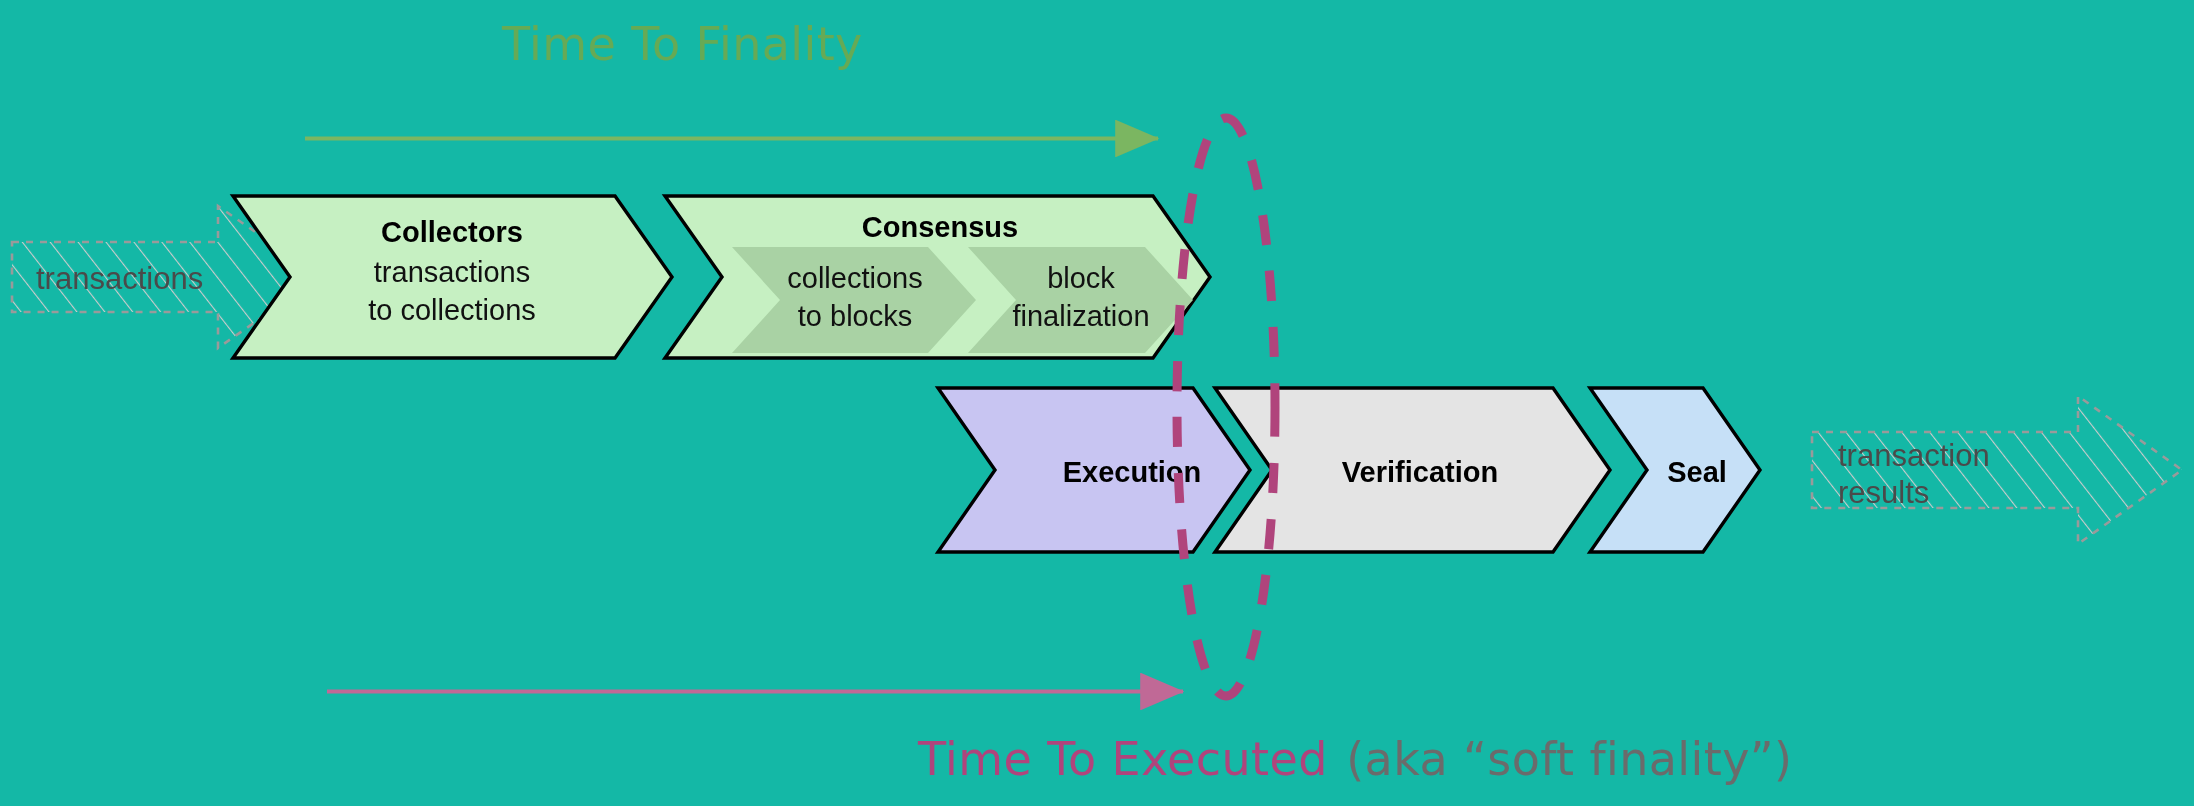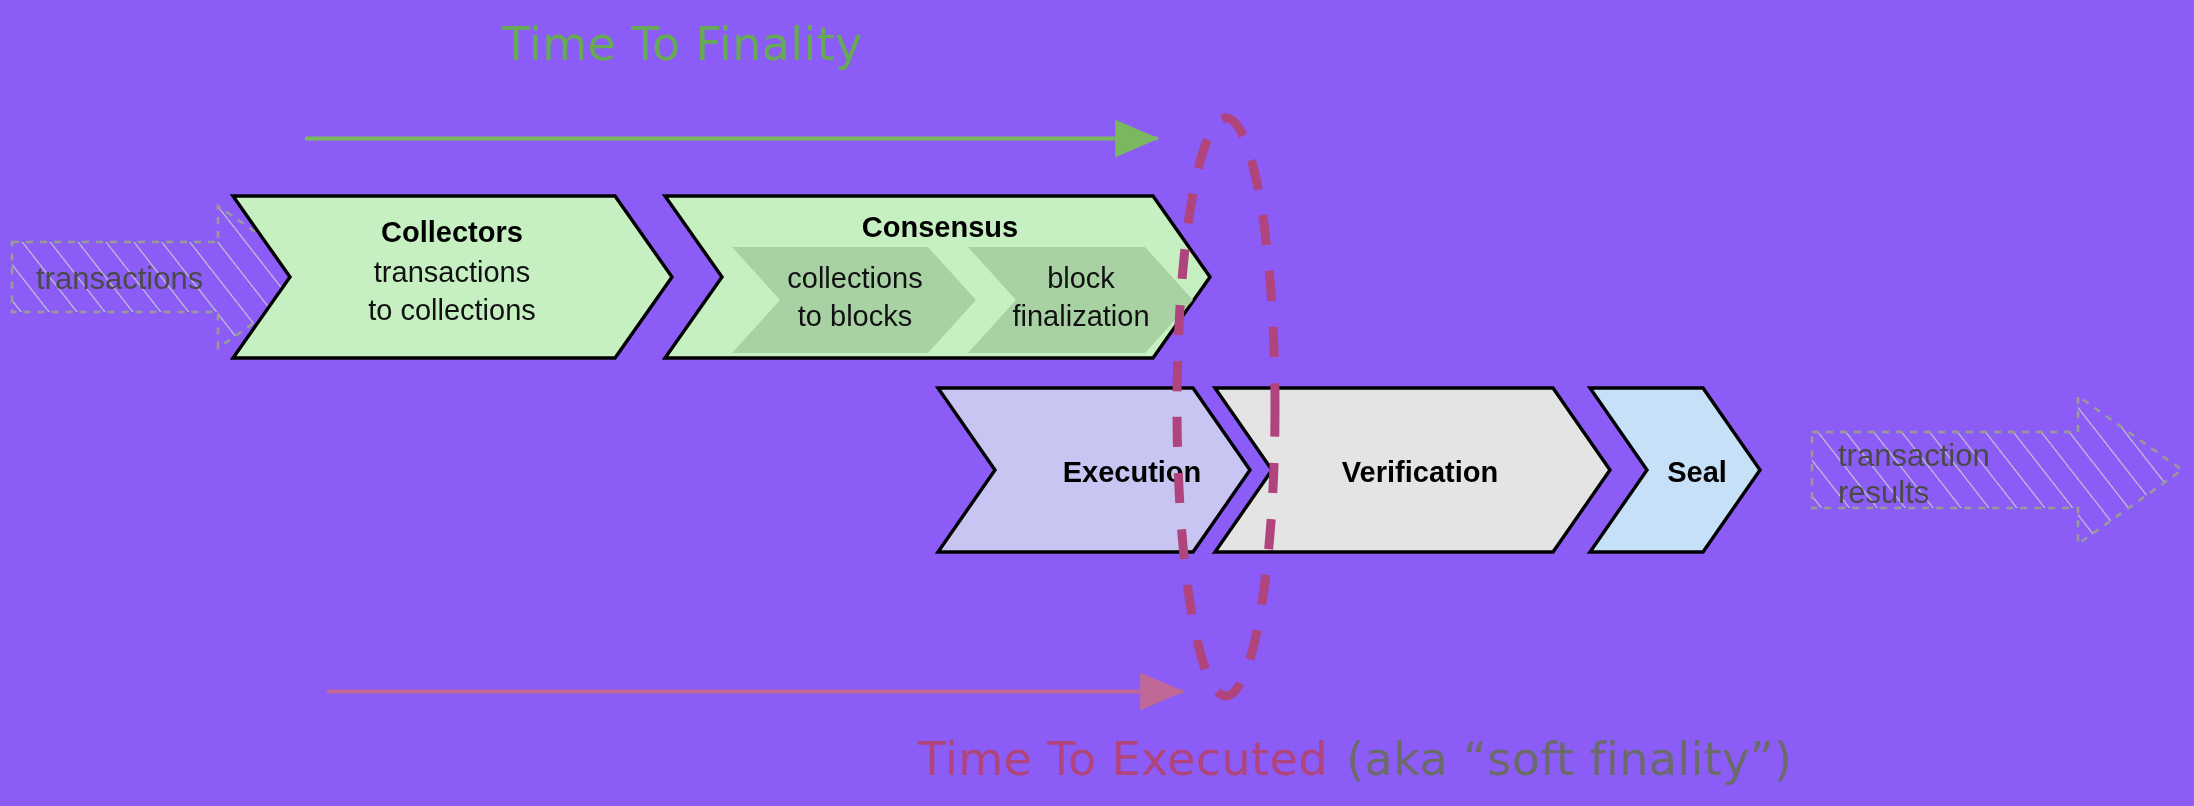--- a/index.html
+++ b/index.html
@@ -1,19 +1,19 @@
 <!DOCTYPE html>
 <html><head>
 <meta charset="utf-8">
 <title>Flow Pipeline Diagram</title>
 <style>
   html,body{margin:0;padding:0;background:#ffffff;}
   body{width:2194px;height:806px;overflow:hidden;
        font-family:"Liberation Sans","DejaVu Sans",sans-serif;}
-  #stage{position:relative;width:2194px;height:806px;background:#8b5cf6;}
+  #stage{position:relative;width:2194px;height:806px;background:#14b8a6;}
   svg#diagram{position:absolute;left:0;top:0;width:2194px;height:806px;display:block;}
 
   .blk-title{font-family:"Liberation Sans","DejaVu Sans",sans-serif;
              font-weight:700;font-size:29px;fill:#000;}
   .blk-sub{font-family:"Liberation Sans","DejaVu Sans",sans-serif;
            font-weight:400;font-size:29px;fill:#111;}
   .ghost-txt{font-family:"Liberation Sans","DejaVu Sans",sans-serif;
              font-weight:400;font-size:31px;fill:#4a4a4a;}
   .hdr-green{font-family:"DejaVu Sans","Liberation Sans",sans-serif;
              font-weight:400;font-size:46px;fill:#66aa55;letter-spacing:.4px;}

